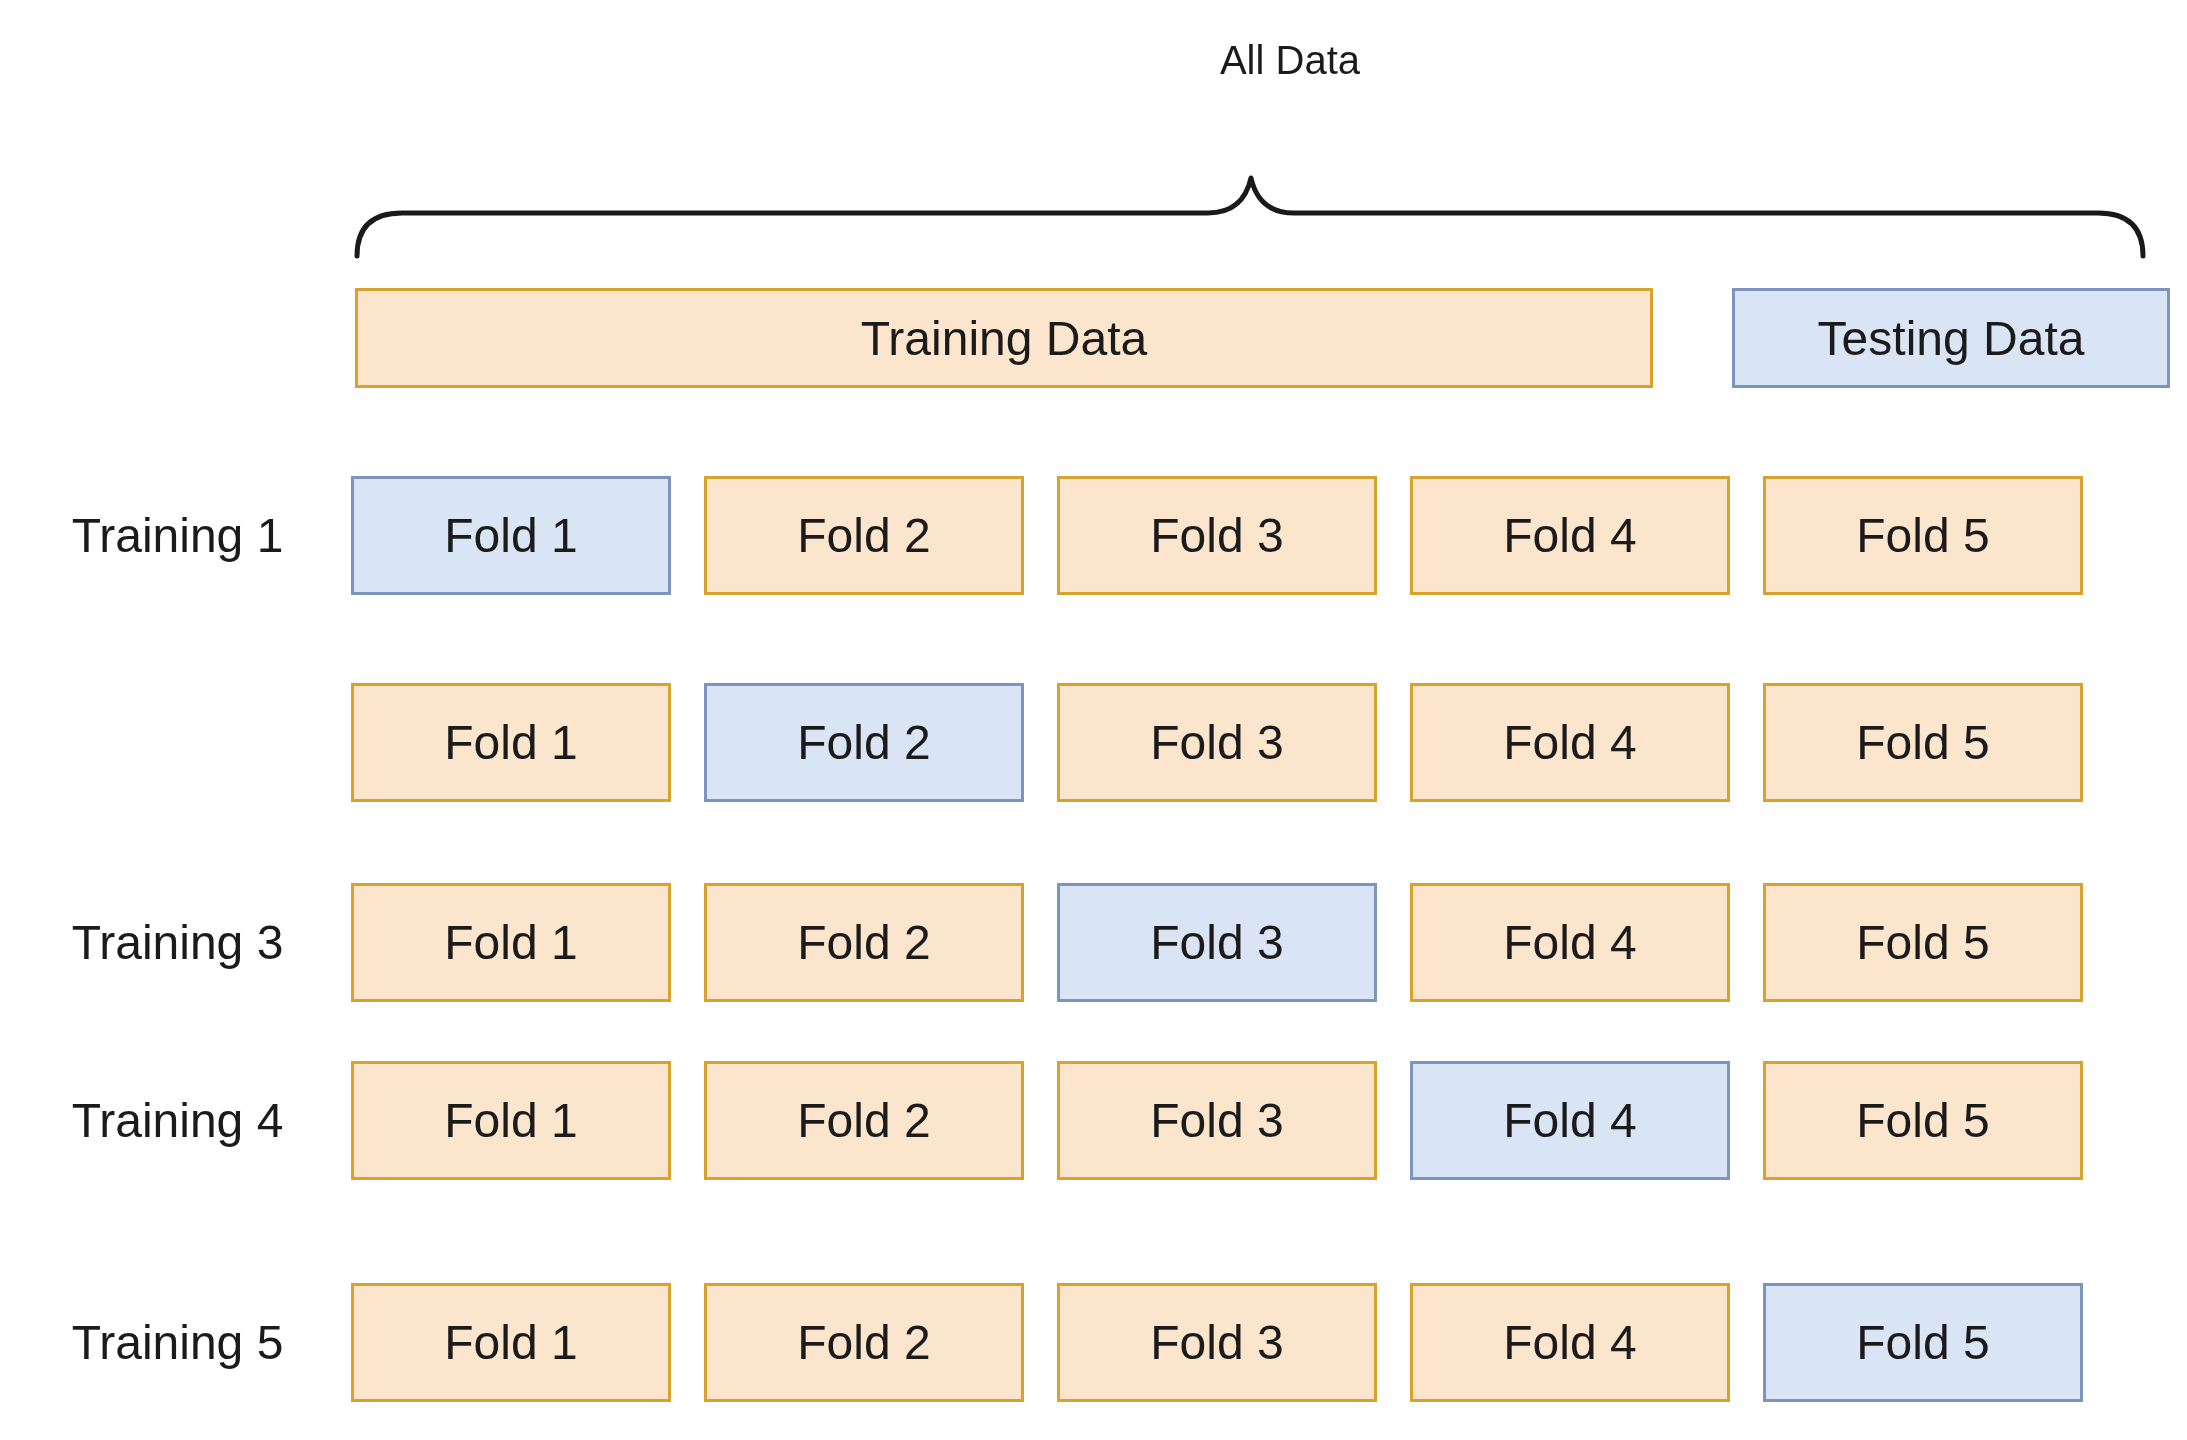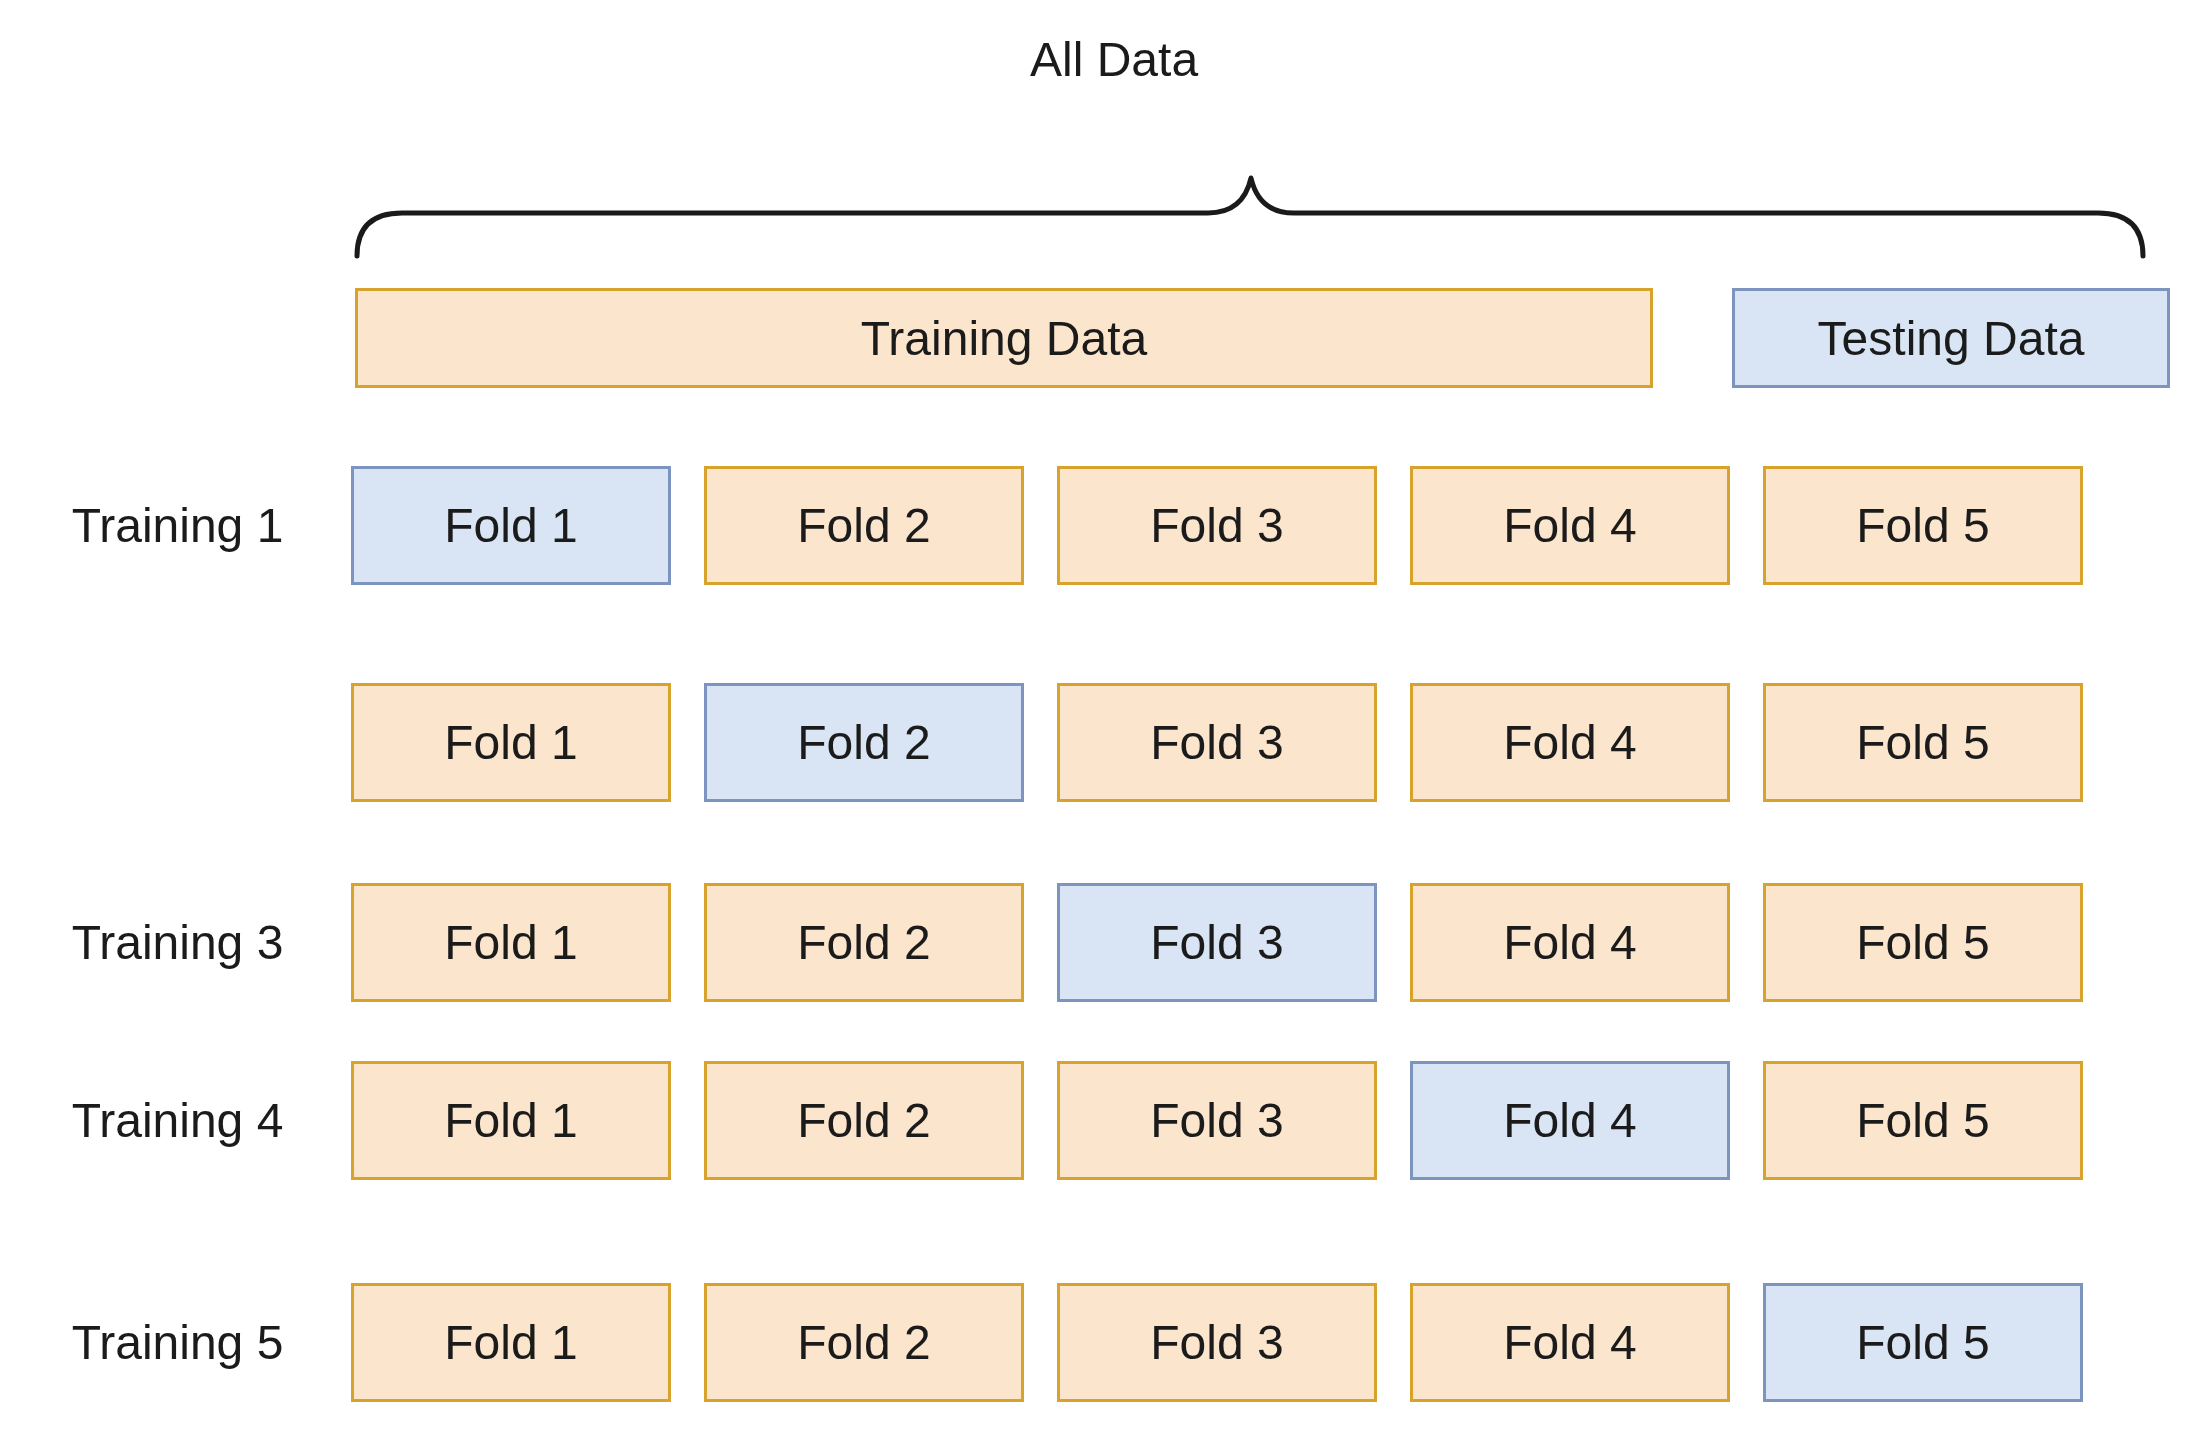--- a/index.html
+++ b/index.html
@@ -10,22 +10,22 @@
     background: var(--background, #ffffff);
     font-family: "Liberation Sans", sans-serif;
     color: var(--text, #1b1b1b);
     overflow: hidden;
   }
   .title {
     position: absolute;
     left: 1030px;
     top: 34px;
     width: 330px;
-    text-align: left;
-    font-size: 48px;
+    text-align: right;
+    font-size: 40px;
     line-height: 52px;
     color: var(--text, #1b1b1b);
     white-space: nowrap;
   }
   .brace-svg {
     position: absolute;
     left: 0;
     top: 0;
     width: 2187px;
     height: 1440px;
@@ -97,21 +97,21 @@
          Q 1259 213 1294 213
          L 2098 213
          Q 2143 213 2143 256"></path>
   </svg>
 
   <div class="box train big training-data">Training Data</div>
 
   <div class="box test big testing-data">Testing Data</div>
 
   <div id="fold-grid">
-      <div class="cv-row" style="top: 466px;">
+      <div class="cv-row" style="top: 476px;">
         <div class="row-label">Training 1</div>
         <div class="box fold test" style="left: 351px;">Fold 1</div>
         <div class="box fold train" style="left: 704px;">Fold 2</div>
         <div class="box fold train" style="left: 1057px;">Fold 3</div>
         <div class="box fold train" style="left: 1410px;">Fold 4</div>
         <div class="box fold train" style="left: 1763px;">Fold 5</div>
       </div>
       <div class="cv-row" style="top: 683px;">
         <div class="box fold train" style="left: 351px;">Fold 1</div>
         <div class="box fold test" style="left: 704px;">Fold 2</div>

